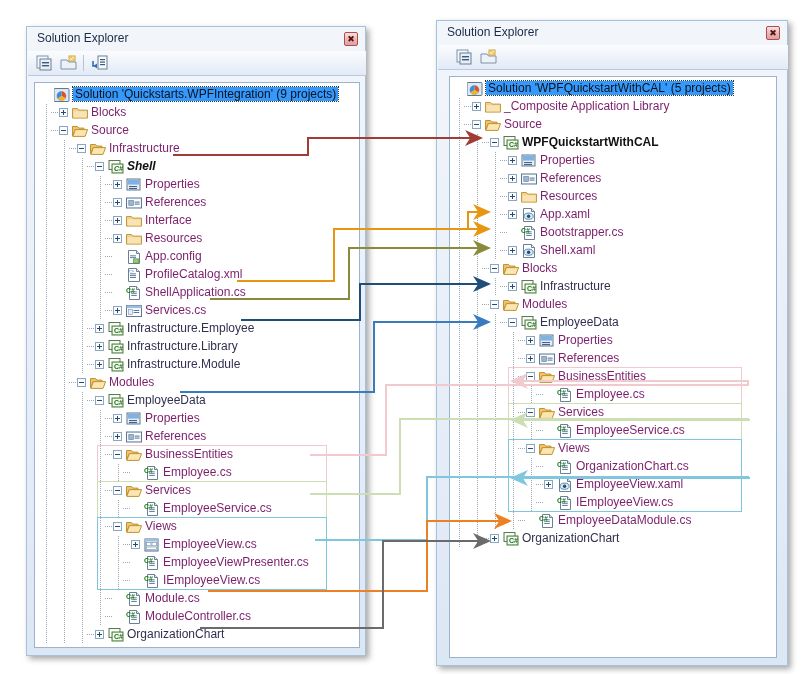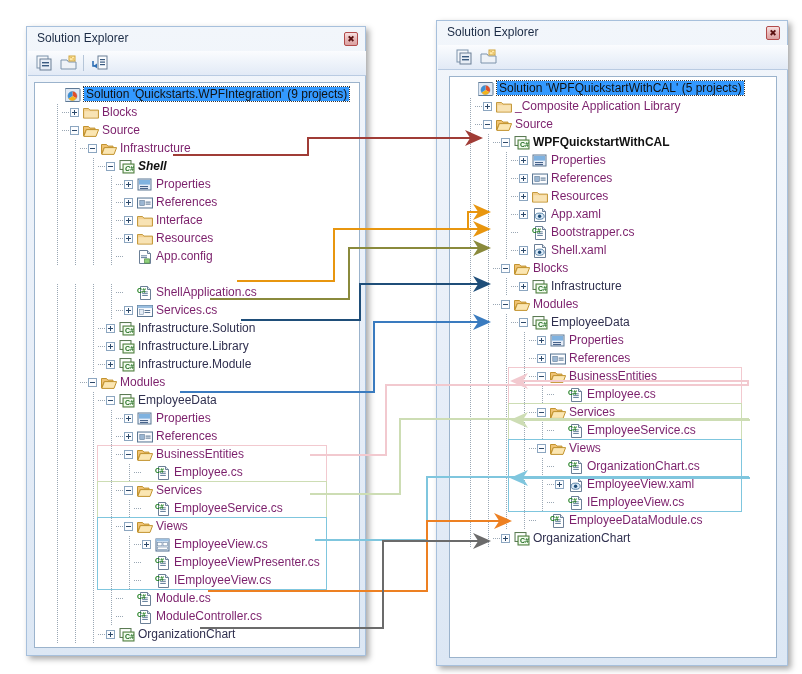--- a/index.html
+++ b/index.html
@@ -21,21 +21,21 @@
   .toolbar{position:absolute;left:0;height:25px;
            background:linear-gradient(180deg,#fbfcfe 0%,#eef3fa 50%,#e2eaf6 100%);
            border-bottom:1px solid #b9cbe2;box-sizing:border-box;}
   .tbicon{position:absolute;top:4px;width:17px;height:16px;}
   .tbsep{position:absolute;top:4px;width:1px;height:16px;background:#b5c5d8;}
 
   .treepane{position:absolute;background:#ffffff;border:1px solid #9bb3cc;
             box-sizing:border-box;overflow:hidden;}
 
   
-  .row{position:absolute;height:18px;left:11px;right:0;}
+  .row{position:absolute;height:18px;left:0;right:0;}
   .row .lbl{position:absolute;top:1px;font-size:12px;color:#7b1f6b;white-space:nowrap;}
   .row.proj .lbl{color:#111111;font-weight:bold;}
   .row.projn .lbl{color:#30304f;}
   .row.sel .lbl{color:#ffffff;background:#3399ff;padding:0 2px;outline:1px dotted #333;}
   .row.solution .lbl{color:#111;}
 
   .plus,.minus{position:absolute;top:4px;width:9px;height:9px;border:1px solid #8ca6c0;
     background:#fcfdff;box-sizing:border-box;}
   .plus:before,.minus:before{content:"";position:absolute;left:1px;top:3px;width:5px;height:1px;background:#2d4a6b;}
   .plus:after{content:"";position:absolute;left:3px;top:1px;width:1px;height:5px;background:#2d4a6b;}
@@ -240,20 +240,38 @@
             <svg width="16" height="14" viewBox="0 0 16 14">
               <path d="M2.5 0.5 h8 l3 3 v10 h-11 Z" fill="#ffffff" stroke="#6b7f96"></path>
               <path d="M10.5 0.5 v3 h3" fill="#dfe7f0" stroke="#6b7f96"></path>
               <rect x="4" y="5.4" width="6" height="0.9" fill="#4f6e8f"></rect>
               <rect x="4" y="7.2" width="6" height="0.9" fill="#4f6e8f"></rect>
               <path d="M7.5 8.8 l5 0 0 4.4 -5 0 Z" fill="#8fd07a" stroke="#3f7a34" stroke-width="0.6"></path>
             </svg>
           </span>
           <span class="lbl" style="left: 110px;">App.config</span>
         </div>
+        <div class="row node" style="top: 183px;">
+          <div class="vdots" style="left: 11px; top: 0px; height: 18px;"></div>
+          <div class="vdots" style="left: 29px; top: 0px; height: 18px;"></div>
+          <div class="vdots" style="left: 47px; top: 0px; height: 18px;"></div>
+          <div class="vdots" style="left: 65px; top: 0px; height: 18px;"></div>
+          <div class="hdots" style="left: 70px; top: 8px; width: 8px;"></div>
+          <span class="ico" style="left: 91px;">
+            <svg width="16" height="14" viewBox="0 0 16 14">
+              <path d="M2.5 0.5 h8 l3 3 v10 h-11 Z" fill="#ffffff" stroke="#6b7f96"></path>
+              <path d="M10.5 0.5 v3 h3" fill="#dfe7f0" stroke="#6b7f96"></path>
+              <rect x="4" y="5.4" width="6" height="0.9" fill="#4f6e8f"></rect>
+              <rect x="4" y="7.2" width="6" height="0.9" fill="#4f6e8f"></rect>
+              <rect x="4" y="9" width="6" height="0.9" fill="#4f6e8f"></rect>
+              <text x="2" y="5" font-size="5" font-family="Liberation Sans" fill="#3a7ab5">&lt;&gt;</text>
+            </svg>
+          </span>
+          <span class="lbl" style="left: 110px;">ProfileCatalog.xml</span>
+        </div>
         <div class="row node" style="top: 201px;">
           <div class="vdots" style="left: 11px; top: 0px; height: 18px;"></div>
           <div class="vdots" style="left: 29px; top: 0px; height: 18px;"></div>
           <div class="vdots" style="left: 47px; top: 0px; height: 18px;"></div>
           <div class="vdots" style="left: 65px; top: 0px; height: 18px;"></div>
           <div class="hdots" style="left: 70px; top: 8px; width: 8px;"></div>
           <span class="ico" style="left: 91px;">
             <svg width="16" height="14" viewBox="0 0 16 14">
               <path d="M3.5 0.5 h7 l3 3 v10 h-10 Z" fill="#ffffff" stroke="#6b7f96"></path>
               <path d="M10.5 0.5 v3 h3" fill="#dfe7f0" stroke="#6b7f96"></path>
@@ -291,21 +309,21 @@
           <div class="plus" style="left: 60px;"></div>
           <span class="ico" style="left: 73px;">
             <svg width="16" height="14" viewBox="0 0 16 14">
               <rect x="1" y="0.5" width="11" height="9" fill="#e9f3e4" stroke="#5b7a54"></rect>
               <rect x="2" y="1.5" width="9" height="7" fill="#ffffff"></rect>
               <rect x="4" y="4" width="11" height="9" fill="#cfe8c3" stroke="#4d7a3e"></rect>
               <rect x="5" y="5" width="9" height="7" fill="#f2fbee"></rect>
               <text x="6" y="11.4" font-size="7" font-family="Liberation Sans" fill="#1f6b1f" font-weight="bold">C#</text>
             </svg>
           </span>
-          <span class="lbl" style="left: 92px;">Infrastructure.Solution</span>
+          <span class="lbl" style="left: 92px;">Infrastructure.Employee</span>
         </div>
         <div class="row projn" style="top: 255px;">
           <div class="vdots" style="left: 11px; top: 0px; height: 18px;"></div>
           <div class="vdots" style="left: 29px; top: 0px; height: 18px;"></div>
           <div class="vdots" style="left: 47px; top: 0px; height: 18px;"></div>
           <div class="hdots" style="left: 52px; top: 8px; width: 8px;"></div>
           <div class="plus" style="left: 60px;"></div>
           <span class="ico" style="left: 73px;">
             <svg width="16" height="14" viewBox="0 0 16 14">
               <rect x="1" y="0.5" width="11" height="9" fill="#e9f3e4" stroke="#5b7a54"></rect>

